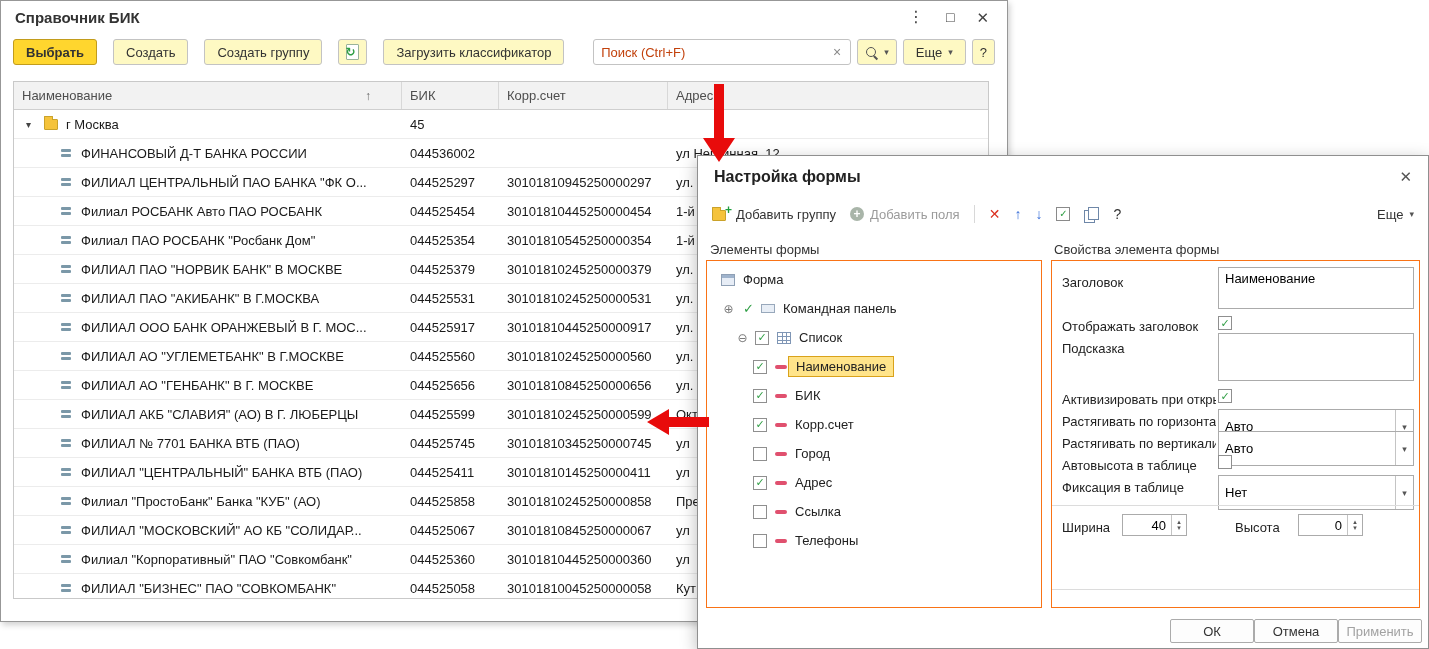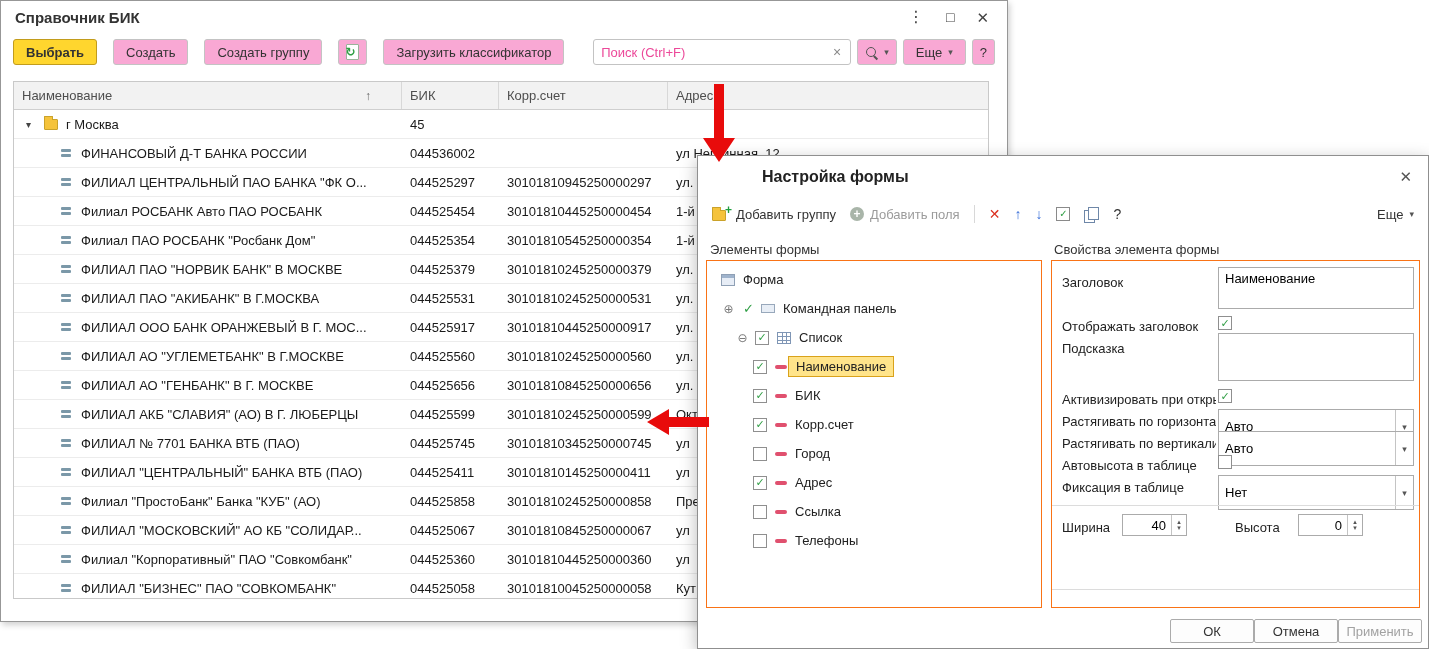--- a/index.html
+++ b/index.html
@@ -13,29 +13,29 @@
   #main-window { left:0; top:0; width:1008px; height:622px; box-shadow:2px 3px 6px rgba(0,0,0,.18); z-index:10; }
   .titlebar { display:flex; align-items:center; height:32px; padding:8px 14px; }
   .wtitle { font-size:15px; font-weight:600; color:#333; }
   .winctl { margin-left:auto; display:flex; align-items:center; gap:22px; margin-right:4px; }
   .ctl { color:#444; font-size:14px; cursor:pointer; line-height:1; }
   .ctl.kebab { font-size:16px; }
   .ctl.closex { font-size:15px; }
 
   .toolbar { display:flex; align-items:center; gap:16px; padding:6px 12px 10px 12px; }
   .btn { height:26px; padding:0 12px; display:inline-flex; align-items:center; justify-content:center; gap:6px;
-         background:#f9a8d4; border:1px solid #c3c3c3; border-radius:3px; font-size:13px; color:#333; cursor:pointer;
+         background:#fef9c3; border:1px solid #c3c3c3; border-radius:3px; font-size:13px; color:#333; cursor:pointer;
          font-family:inherit; white-space:nowrap; }
   .btn.primary { background:#ffd62e; border-color:#c29c1c; font-weight:bold; }
   .btn.iconbtn { padding:0 7px; }
   .dd { font-size:9px; color:#555; line-height:1; }
   .searchwrap { margin-left:auto; display:flex; align-items:center; gap:6px; }
   .search { width:258px; height:26px; border:1px solid #c3c3c3; border-radius:3px; display:flex; align-items:center;
             padding:0 7px; background:#fff; cursor:text; }
-  .search .ph { color:#ec4899; font-size:13px; flex:1; overflow:hidden; white-space:nowrap; }
+  .search .ph { color:#c2410c; font-size:13px; flex:1; overflow:hidden; white-space:nowrap; }
   .search .clr { color:#8a8a8a; font-size:14px; cursor:pointer; padding:0 2px; }
   .mag { position:relative; width:13px; height:13px; display:inline-block; }
   .mag::before { content:""; position:absolute; left:1px; top:1px; width:8px; height:8px; border:1.5px solid #555; border-radius:50%; }
   .mag::after { content:""; position:absolute; left:9px; top:9px; width:5px; height:1.5px; background:#555; transform:rotate(45deg); transform-origin:left center; }
   .gdoc { position:relative; width:13px; height:16px; border:1px solid #9ab39a; background:#fff; border-radius:1px; display:inline-block; }
   .garrow { position:absolute; left:-2px; top:0px; font-size:12px; font-weight:bold; color:#2f9e44; line-height:1.2; }
 
   .table { position:absolute; left:12px; top:80px; width:976px; height:518px; border:1px solid #c9c9c9; overflow:hidden; background:#fff; }
   .thead { display:grid; grid-template-columns:388px 97px 169px 1fr; height:28px; background:#f2f2f2; border-bottom:1px solid #cfcfcf; }
   .th { display:flex; align-items:center; padding:0 8px; border-right:1px solid #d8d8d8; font-size:13px; color:#4e4e4e; overflow:hidden; white-space:nowrap; cursor:pointer; }
@@ -47,21 +47,21 @@
   .group .c.name { padding-left:12px; }
   .exp { width:14px; margin-right:4px; color:#444; font-size:10px; flex:0 0 14px; }
   .folder { width:14px; height:11px; background:#f5c33b; border:1px solid #caa22a; border-radius:1px; position:relative; margin-right:8px; flex:0 0 14px; }
   .folder::before { content:""; position:absolute; top:-4px; left:-1px; width:7px; height:3px; background:#f5c33b; border:1px solid #caa22a; border-bottom:none; border-radius:1px 1px 0 0; }
   .ricon { width:12px; height:13px; margin-right:9px; position:relative; flex:0 0 12px; }
   .ricon::before, .ricon::after { content:""; position:absolute; left:1px; width:10px; height:3px; background:#7b98a8; border-radius:1px; }
   .ricon::before { top:2px; } .ricon::after { top:7px; }
 
   
   #dialog { left:697px; top:155px; width:732px; height:494px; border-color:#8f8f8f; box-shadow:0 5px 16px rgba(0,0,0,.28); z-index:20; }
-  .dtitle { display:flex; align-items:center; height:42px; padding:0 16px;margin-left:48px; }
+  .dtitle { display:flex; align-items:center; height:42px; padding:0 16px; }
   .dt { font-size:16px; font-weight:600; color:#222; }
   .dx { margin-left:auto; color:#555; font-size:15px; cursor:pointer; }
   .dtoolbar { display:flex; align-items:center; height:32px; padding:0 14px; gap:14px; font-size:13px; }
   .tbtn { display:inline-flex; align-items:center; gap:6px; color:#333; cursor:pointer; white-space:nowrap; }
   .tbtn.disabled { color:#9b9b9b; }
   .tbtn.more { margin-left:auto; }
   .sep { width:1px; height:18px; background:#d8d8d8; }
   .ticon { cursor:pointer; font-weight:bold; font-size:14px; line-height:1; }
   .ticon.redx { color:#dc3222; }
   .ticon.blue { color:#3a6fd8; }

